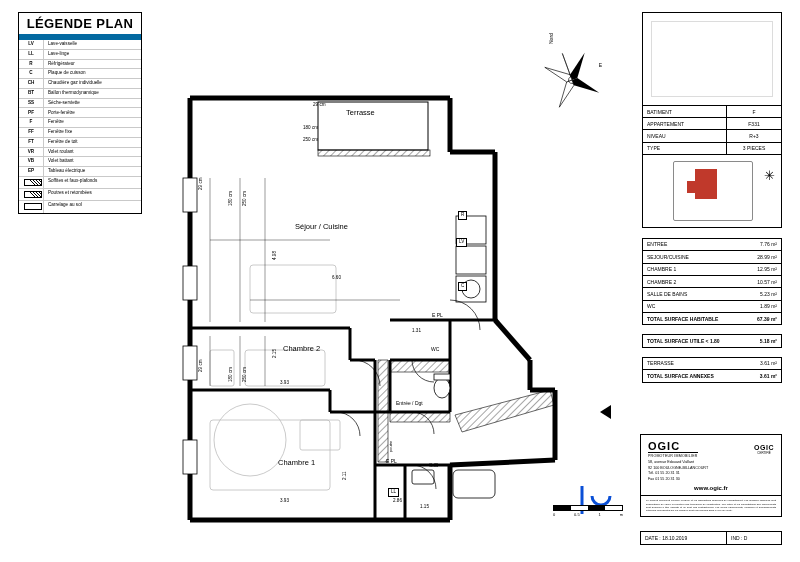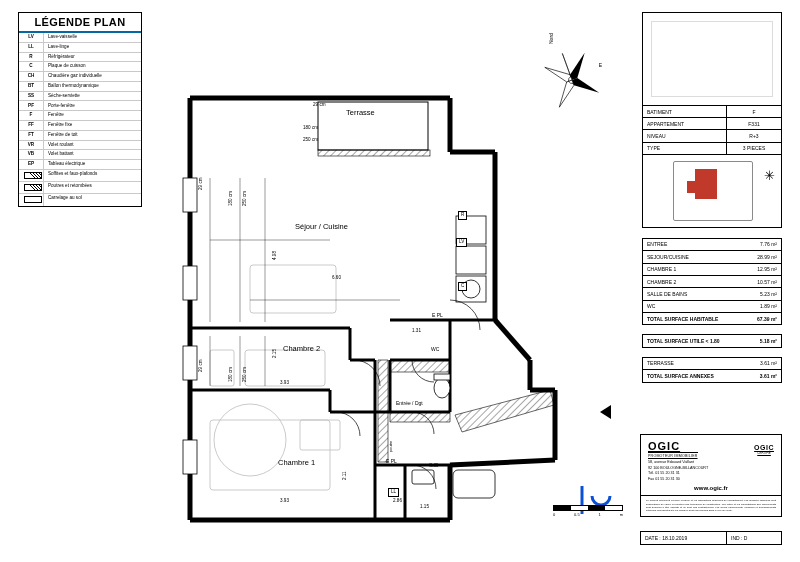--- a/index.html
+++ b/index.html
@@ -1,21 +1,21 @@
 <!DOCTYPE html>
 <html><head>
 <meta charset="utf-8">
 <style>
   html,body{margin:0;padding:0;}
   body{width:800px;height:562px;background:#ffffff;font-family:"Liberation Sans",sans-serif;color:#000;overflow:hidden;position:relative;}
   .page{position:absolute;inset:0;}
 
   
   .legend{position:absolute;left:18px;top:12px;width:122px;border:1px solid #000;}
-  .legend-title{text-align:center;font-size:11px;font-weight:bold;letter-spacing:.4px;padding:3px 0 3px;border-bottom:2px solid #0369a1;}
+  .legend-title{text-align:center;font-size:13px;font-weight:bold;letter-spacing:.4px;padding:3px 0 3px;border-bottom:6px solid #0369a1;}
   .legend-row{display:flex;font-size:4.6px;line-height:1;border-bottom:1px solid #c9c9c9;}
   .legend-row:last-child{border-bottom:none;}
   .legend-code{width:24px;text-align:center;padding:2.1px 0;border-right:1px solid #c9c9c9;font-weight:bold;}
   .legend-label{padding:2.1px 0 2.1px 4px;}
   .swatch{width:16px;height:5px;display:inline-block;vertical-align:middle;margin-left:4px;border:1px solid #000;}
   .sw-hatch{background:repeating-linear-gradient(45deg,#000 0 0.5px,#fff 0.5px 2.2px);}
   .sw-cross{background:repeating-linear-gradient(45deg,#000 0 0.5px,#fff 0.5px 2.2px),repeating-linear-gradient(-45deg,#000 0 0.5px,#fff 0.5px 2.2px);}
   .sw-plain{background:#fff;}
 
   
@@ -38,21 +38,21 @@
   .areas{margin-top:10px;}
   .arow{display:flex;font-size:5px;border-bottom:1px solid #000;}
   .arow:last-child{border-bottom:none;}
   .arow .an{flex:1;padding:2.7px 0 2.7px 4px;}
   .arow .av{width:44px;text-align:right;padding:2.7px 4px 2.7px 0;}
   .arow.bold{font-weight:bold;}
   .spacer{height:9px;}
 
   
   .logobox{position:absolute;right:18px;top:434px;width:140px;border:1px solid #000;font-size:4.2px;}
-  .logo-top{display:flex;align-items:center;justify-content:space-between;padding:5px 7px 2px;text-decoration:underline;}
+  .logo-top{display:flex;align-items:center;justify-content:space-between;padding:5px 7px 2px;}
   .ogic{font-size:11px;font-weight:bold;letter-spacing:1px;}
   .ogic-sub{border-top:1px solid #000;font-size:3.6px;letter-spacing:.2px;padding-top:1px;}
   .ogic-right{text-align:center;}
   .ogic-badge{font-size:7px;font-weight:bold;letter-spacing:.5px;}
   .addr{padding:0 7px 3px;line-height:1.5;font-size:3.7px;}
   .web{text-align:center;font-size:6px;font-weight:bold;padding-bottom:4px;}
   .disclaim{border-top:1px solid #000;padding:3px 5px;font-size:2.5px;line-height:1.35;text-align:justify;}
 
   .datebox{position:absolute;right:18px;top:531px;width:140px;border:1px solid #000;display:flex;font-size:5px;}
   .datebox .d1{flex:1;padding:3px 0 3px 4px;}

